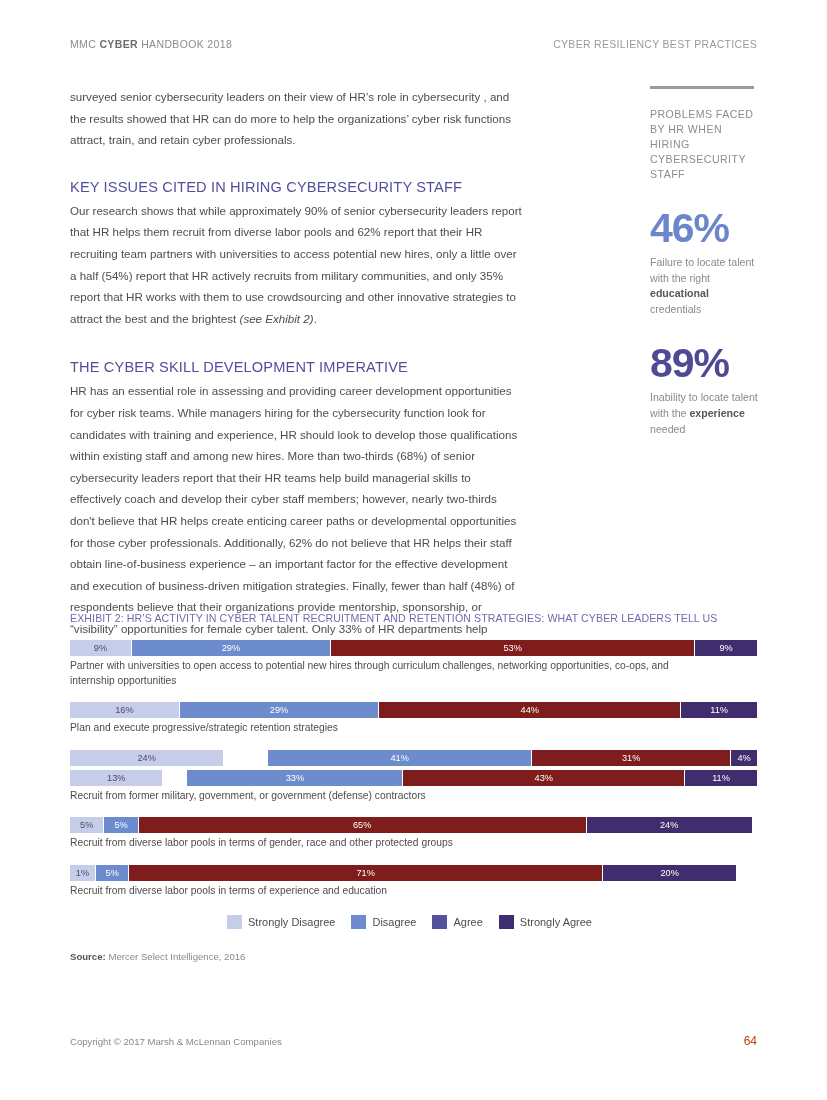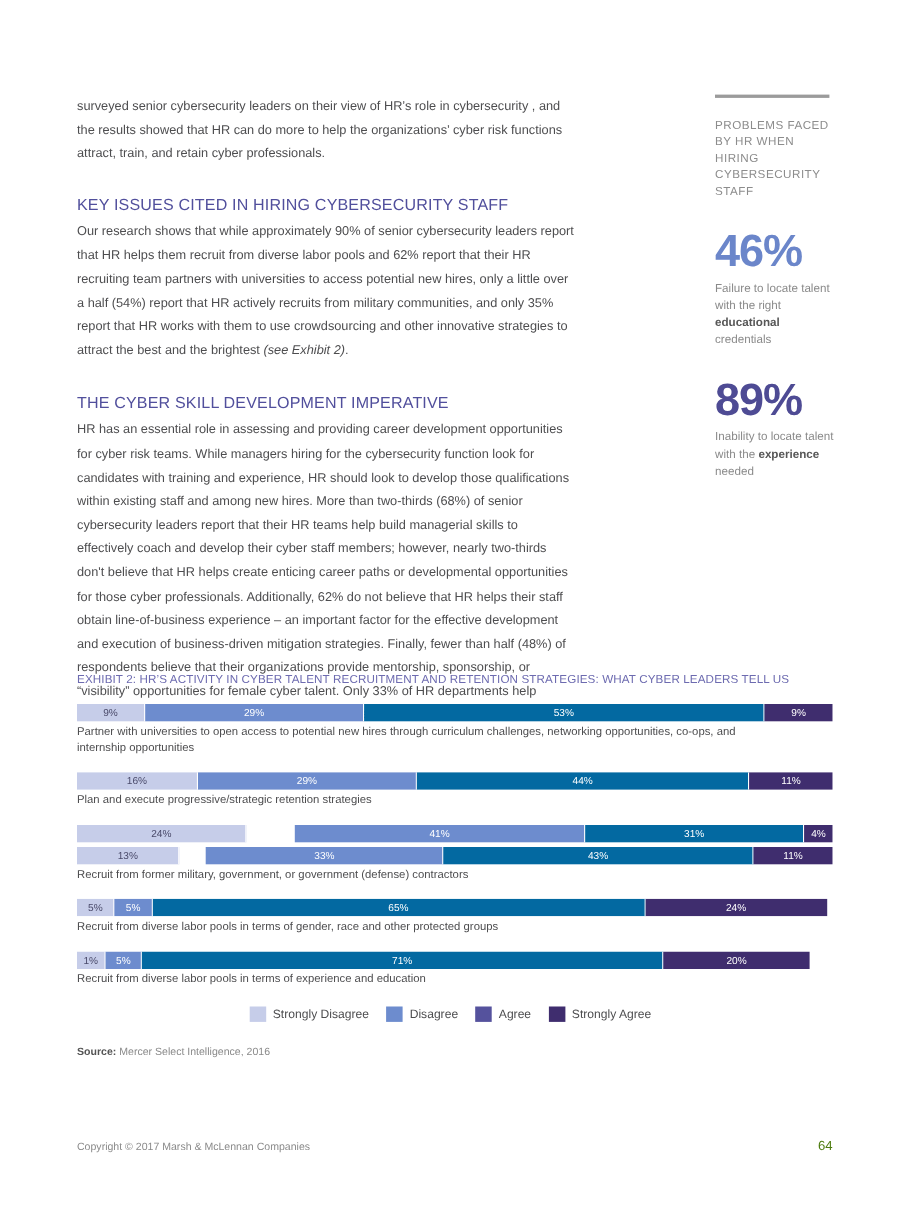--- a/index.html
+++ b/index.html
@@ -69,21 +69,21 @@
     display: flex; width: 687px; height: 16px; overflow: hidden;
   }
   .seg {
     display: flex; align-items: center; justify-content: center;
     font-size: 9.2px; color: #ffffff; height: 16px;
     border-right: 1px solid #ffffff; white-space: nowrap;
   }
   .seg:last-child { border-right: none; }
   .seg.s0 { background: #c6cde9; color: #4a4a6a; }
   .seg.s1 { background: #6d8cce; }
-  .seg.s2 { background: #0369a1; }
+  .seg.s2 { background: #7f1d1d; }
   .seg.s3 { background: #3f2d6e; }
   .bar-label {
     font-size: 10.3px; line-height: 14.6px; color: #4d4d4f;
     margin: 3px 0 14px 0; width: 640px;
   }
 
   .legend {
     display: flex; justify-content: center; align-items: center;
     gap: 8px; margin-top: 16px;
   }
@@ -95,27 +95,31 @@
     margin-top: 22px; font-size: 9.6px; color: #8a8a8a;
   }
   .source b { color: #555555; font-weight: 700; }
 
   
   .footer {
     position: absolute; left: 70px; right: 70px; bottom: 52px;
     display: flex; justify-content: space-between; align-items: baseline;
   }
   .footer .copy { font-size: 9.6px; color: #8a8a8a; }
-  .footer .pageno { font-size: 12px; color: #4d7c0f; margin-top: 20px; }
+  .footer .pageno { font-size: 12px; color: #c2410c; margin-top: 20px; }
 </style>
 </head>
 <body>
 
 <div class="page">
 
+  <div class="runhead">
+    <div class="left"><span>MMC </span><b>CYBER</b><span> HANDBOOK 2018</span></div>
+    <div class="right">CYBER RESILIENCY BEST PRACTICES</div>
+  </div>
 
   <div class="col-main">
     <p class="body">surveyed senior cybersecurity leaders on their view of HR’s role in cybersecurity , and the results showed that HR can do more to help the organizations’ cyber risk functions attract, train, and retain cyber professionals.</p>
 
     <h2 class="section">KEY ISSUES CITED IN HIRING CYBERSECURITY STAFF</h2>
     <p class="body"><span>Our research shows that while approximately 90% of senior cybersecurity leaders report that HR helps them recruit from diverse labor pools and 62% report that their HR recruiting team partners with universities to access potential new hires, only a little over a half (54%) report that HR actively recruits from military communities, and only 35% report that HR works with them to use crowdsourcing and other innovative strategies to attract the best and the brightest </span><span class="ital">(see Exhibit 2)</span><span>.</span></p>
 
     <h2 class="section second">THE CYBER SKILL DEVELOPMENT IMPERATIVE</h2>
     <p class="body">HR has an essential role in assessing and providing career development opportunities for cyber risk teams. While managers hiring for the cybersecurity function look for candidates with training and experience, HR should look to develop those qualifications within existing staff and among new hires. More than two-thirds (68%) of senior cybersecurity leaders report that their HR teams help build managerial skills to effectively coach and develop their cyber staff members; however, nearly two-thirds don't believe that HR helps create enticing career paths or developmental opportunities for those cyber professionals. Additionally, 62% do not believe that HR helps their staff obtain line-of-business experience – an important factor for the effective development and execution of business-driven mitigation strategies. Finally, fewer than half (48%) of respondents believe that their organizations provide mentorship, sponsorship, or “visibility” opportunities for female cyber talent. Only 33% of HR departments help provide skill development opportunities, including relevant games</p>
   </div>

